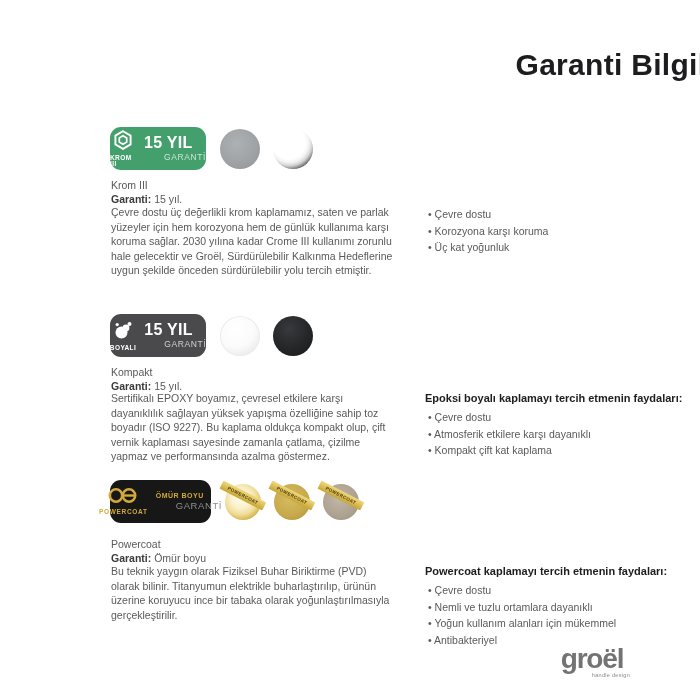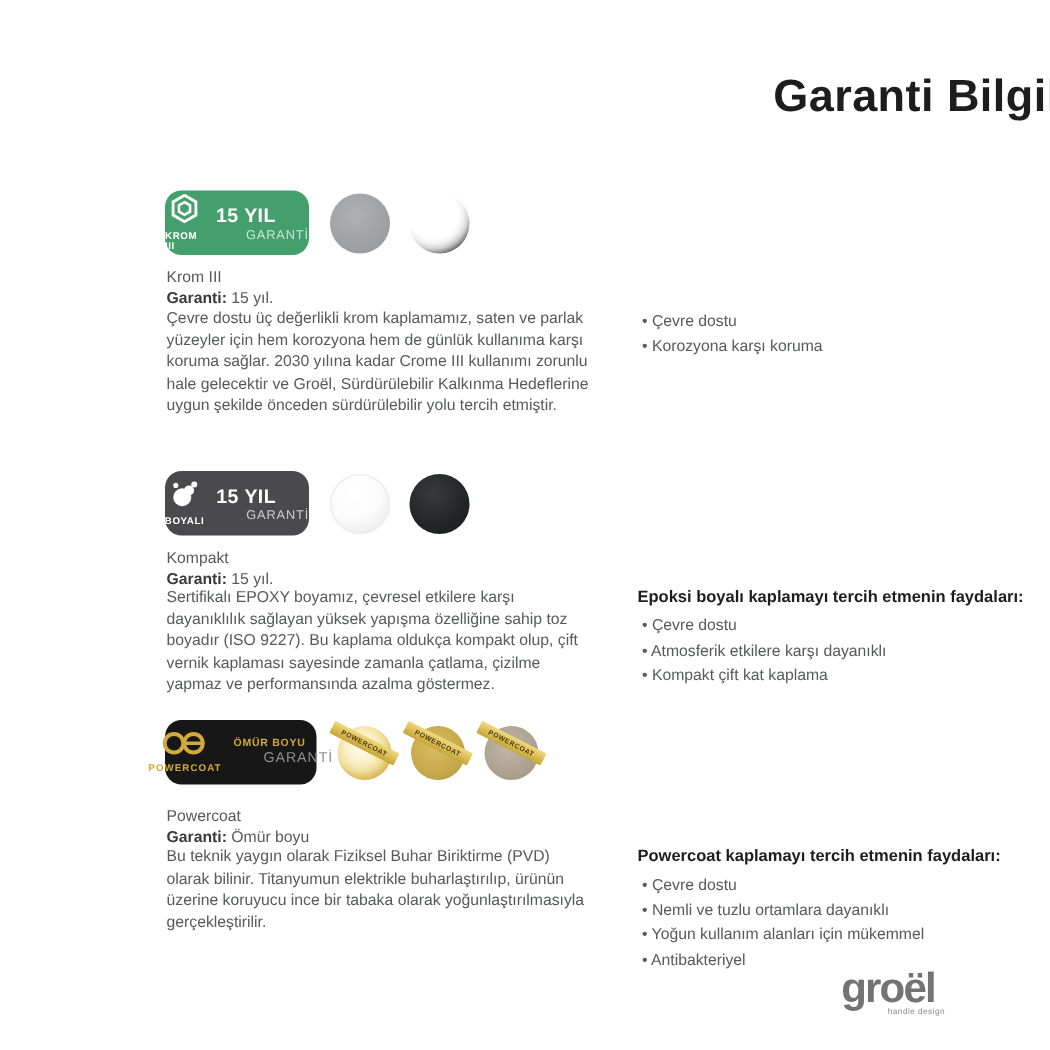--- a/index.html
+++ b/index.html
@@ -14,21 +14,21 @@
   #s1-badges { top:127px; } #s2-badges { top:314px; } #s3-badges { top:480px; }
 
   .badge { width:96px; height:43px; border-radius:11px; display:flex; align-items:center;
            justify-content:center; gap:8px; flex:0 0 auto; }
   .badge-green { background:#43a06c; }
   .badge-dark  { background:#4a4a4c; }
   .badge-black { background:#171717; width:101px; }
   .badge-left { display:flex; flex-direction:column; align-items:center; line-height:1; }
   .badge-label { font-size:6.5px; font-weight:bold; color:#ffffff; letter-spacing:0.4px; margin-top:2px; }
   .badge-right { display:flex; flex-direction:column; align-items:flex-start; line-height:1; }
-  .badge-line1 { font-size:13px; font-weight:bold; color:#ffffff; letter-spacing:0.3px; }
+  .badge-line1 { font-size:16px; font-weight:bold; color:#ffffff; letter-spacing:0.3px; }
   .badge-line2 { font-size:8.5px; color:rgba(255,255,255,0.72); letter-spacing:0.6px; margin-top:2px;margin-left:20px; }
   .badge-black .badge-label { color:#d2a93a; letter-spacing:0.7px; }
   .badge-black .badge-line1 { font-size:7px; color:#d2a93a; letter-spacing:0.5px; }
   .badge-black .badge-line2 { font-size:9.5px; color:#8e8e8e; }
 
   
   .swatch { width:40px; height:40px; border-radius:50%; margin-left:13px; position:relative; flex:0 0 auto; }
   .swatch.first { margin-left:14px; }
   .sw-gray   { background: radial-gradient(circle at 42% 36%, #aeb1b4 0%, #a0a3a6 55%, #929598 100%); }
   .sw-chrome { background: radial-gradient(circle at 40% 34%, #ffffff 0%, #ffffff 46%, #f2f2f2 56%,
@@ -97,20 +97,21 @@
   <div class="label-block" id="s1-label">
     <div>Krom III</div>
     <div class="warr"><b>Garanti:</b> <span>15 yıl.</span></div>
   </div>
 
   <div class="para" id="s1-para">Çevre dostu üç değerlikli krom kaplamamız, saten ve parlak yüzeyler için hem korozyona hem de günlük kullanıma karşı koruma sağlar. 2030 yılına kadar Crome III kullanımı zorunlu hale gelecektir ve Groël, Sürdürülebilir Kalkınma Hedeflerine uygun şekilde önceden sürdürülebilir yolu tercih etmiştir.</div>
 
   <div class="benefits" id="s1-ben">
     <div class="bullet">Çevre dostu</div>
     <div class="bullet">Korozyona karşı koruma</div>
+    <div class="bullet">Üç kat yoğunluk</div>
   </div>
 
   <div class="badge-row" id="s2-badges">
     <div class="badge badge-dark">
       <div class="badge-left">
         <span>
           <svg width="20" height="20" viewBox="0 0 20 20">
             <circle cx="8.5" cy="12.5" r="6" fill="#ffffff"></circle>
             <circle cx="13" cy="8" r="3.4" fill="#ffffff"></circle>
             <circle cx="16.5" cy="4" r="2" fill="#ffffff"></circle>

